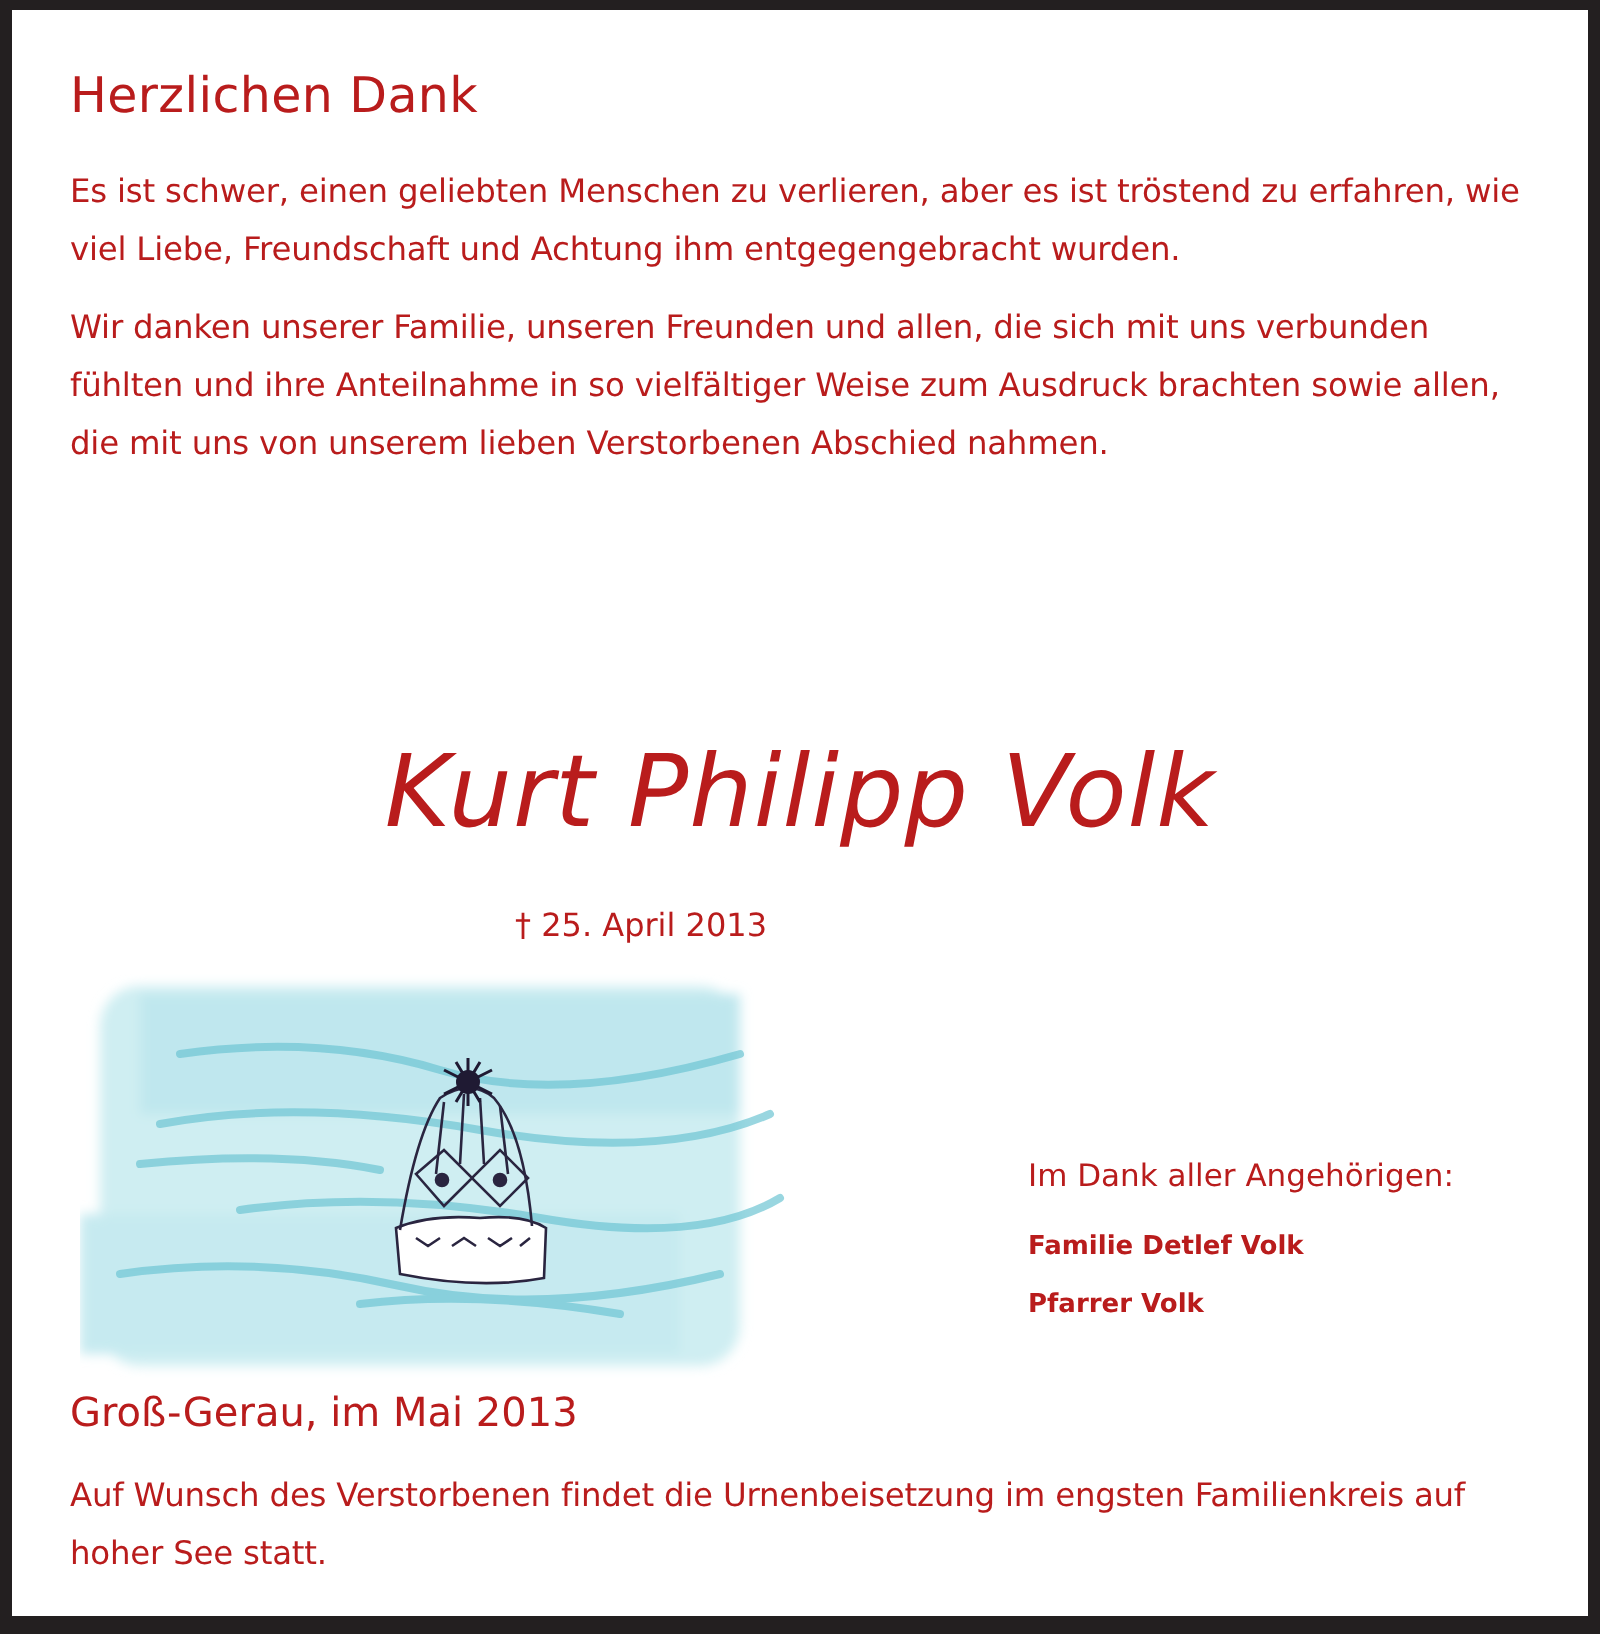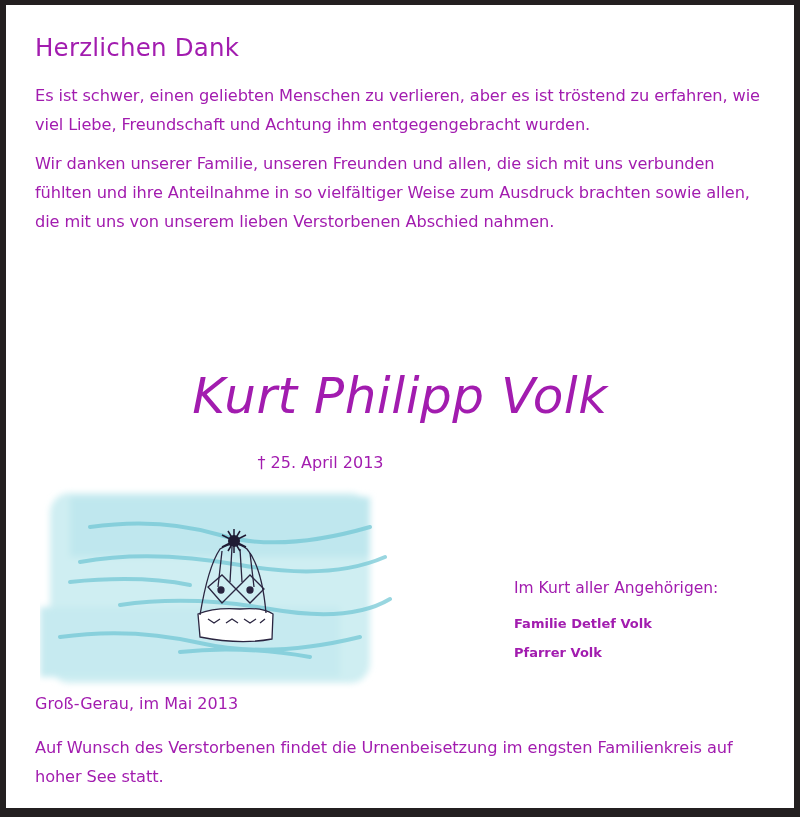--- a/index.html
+++ b/index.html
@@ -1,35 +1,35 @@
 <!DOCTYPE html>
 <html><head>
 <meta charset="utf-8">
 <style>
   html, body { margin: 0; padding: 0; }
   body { width: 800px; height: 817px; background: #231f20; position: relative; overflow: hidden; }
   .card {
     position: absolute; left: 6px; top: 5px; width: 788px; height: 803px;
-    background: #ffffff; color: #a21caf;
+    background: #ffffff; color: #b91c1c;
     font-family: "DejaVu Sans", sans-serif;
   }
   .abs { position: absolute; white-space: nowrap; }
   .heading { left: 29px; top: 28px; font-size: 24.5px; letter-spacing: 0.2px; }
   .para { left: 29px; font-size: 16.2px; line-height: 29px; letter-spacing: -0.1px; white-space: normal; width: 738px; }
   .p1 { top: 76px; }
   .p2 { top: 144px; }
   .p3 { top: 242px; }
   .name { left: 0; width: 788px; text-align: center; top: 362px; font-size: 50px; letter-spacing: 0.5px; font-style: italic; }
   .death { left: 0; width: 629px; text-align: center; top: 448px; font-size: 16px; }
   .art { left: 34px; top: 482px; width: 370px; height: 202px; }
   .mourners { left: 508px; top: 574px; font-size: 15.5px; }
   .mourner { left: 508px; font-size: 13px; font-weight: bold; }
   .m1 { top: 611px; }
   .m2 { top: 640px; }
-  .place { left: 29px; top: 689px; font-size: 16px; }
+  .place { left: 29px; top: 689px; font-size: 20px; }
   .p4 { top: 728px; }
 </style>
 </head>
 <body>
 
 <div class="card">
   <div class="abs heading">Herzlichen Dank</div>
   <div class="abs para p1">Es ist schwer, einen geliebten Menschen zu verlieren, aber es ist tröstend zu erfahren, wie viel Liebe, Freundschaft und Achtung ihm entgegengebracht wurden.</div>
   <div class="abs para p2">Wir danken unserer Familie, unseren Freunden und allen, die sich mit uns verbunden fühlten und ihre Anteilnahme in so vielfältiger Weise zum Ausdruck brachten sowie allen, die mit uns von unserem lieben Verstorbenen Abschied nahmen.</div>
 
@@ -65,19 +65,19 @@
         <circle cx="210" cy="103" r="3" fill="#2a2540"></circle>
         <path d="M168 132 l6 4 l6 -4 M186 136 l6 -4 l6 4 M204 132 l6 4 l6 -4 M220 136 l5 -4"></path>
       </g>
       <g stroke="#1f1a33" stroke-width="1.5">
         <path d="M194 42 L194 66 M182 48 L206 60 M182 60 L206 48 M188 44 L200 64 M200 44 L188 64"></path>
       </g>
       <circle cx="194" cy="54" r="6" fill="#1f1a33"></circle>
     </svg>
   </div>
 
-  <div class="abs mourners">Im Kurt aller Angehörigen:</div>
+  <div class="abs mourners">Im Dank aller Angehörigen:</div>
   <div class="abs mourner m1">Familie Detlef Volk</div>
   <div class="abs mourner m2">Pfarrer Volk</div>
 
   <div class="abs place">Groß-Gerau, im Mai 2013</div>
   <div class="abs para p4">Auf Wunsch des Verstorbenen findet die Urnenbeisetzung im engsten Familienkreis auf hoher See statt.</div>
 </div>
 
 </body></html>

